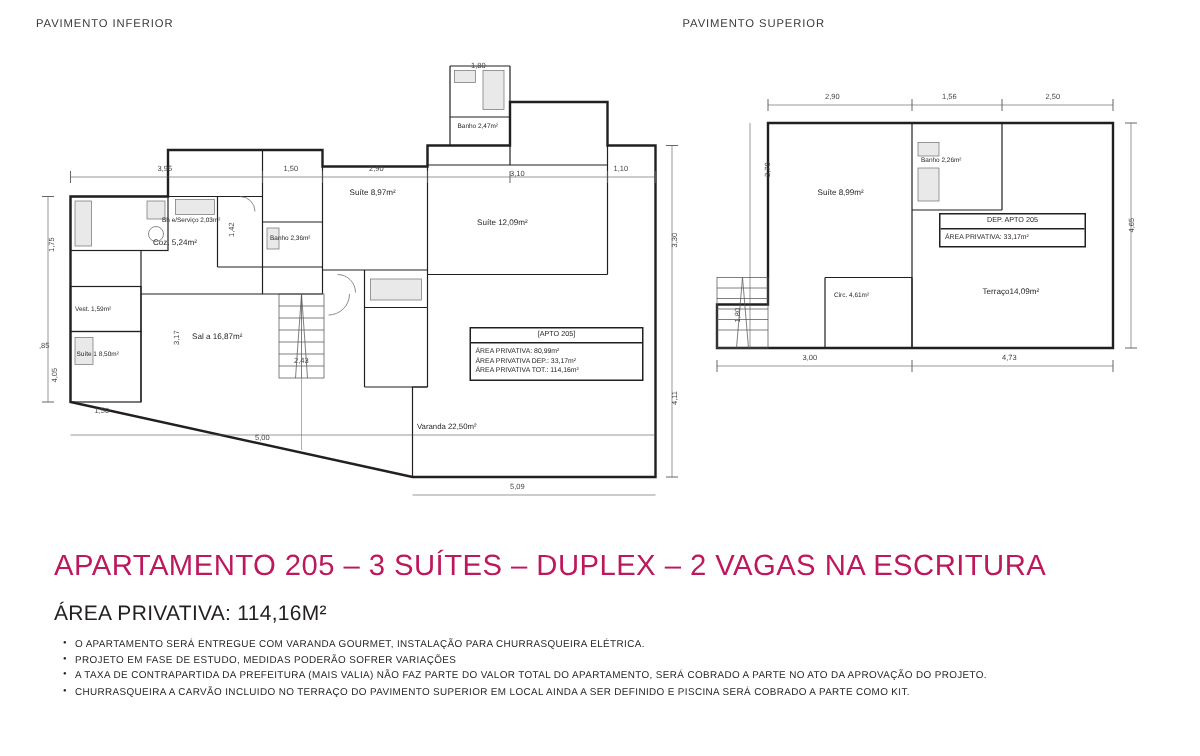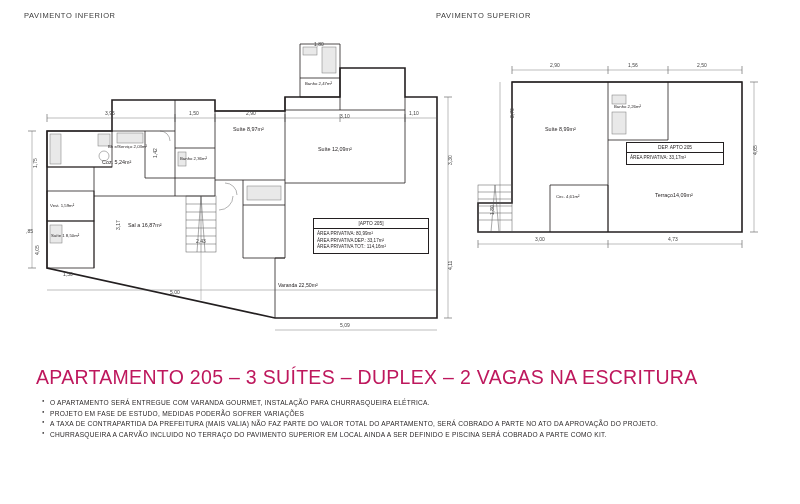--- a/index.html
+++ b/index.html
@@ -22,21 +22,21 @@
     width: 800px;
     height: 348px;
   }
   .floor-label {
     position: absolute;
     font-size: 7.5px;
     letter-spacing: 0.6px;
     color: #3a3a3a;
   }
   #lbl-inferior { left: 24px; top: 11px; }
-  #lbl-superior { left: 436px; top: 11px; }
+  #lbl-superior { left: 455px; top: 11px; }
 
   svg.plan {
     position: absolute;
     left: 0; top: 0;
     width: 800px;
     height: 348px;
   }
   .wall { fill: none; stroke: #231f20; stroke-width: 1.6; }
   .wall-thin { fill: none; stroke: #231f20; stroke-width: 0.8; }
   .dim { stroke: #555; stroke-width: 0.4; }
@@ -306,19 +306,20 @@
 
   <div class="legendbox" style="left:626px; top:142px; width:90px;">
     <div class="hdr">DEP. APTO 205</div>
     <div>ÁREA PRIVATIVA: 33,17m²</div>
   </div>
 
 </div>
 
 <div class="caption">
   <h1>APARTAMENTO 205 – 3 SUÍTES – DUPLEX – 2 VAGAS NA ESCRITURA</h1>
+  <h2>ÁREA PRIVATIVA: 114,16M²</h2>
   <ul class="notes">
     <li>O APARTAMENTO SERÁ ENTREGUE COM VARANDA GOURMET, INSTALAÇÃO PARA CHURRASQUEIRA ELÉTRICA.</li>
     <li>PROJETO EM FASE DE ESTUDO, MEDIDAS PODERÃO SOFRER VARIAÇÕES</li>
     <li>A TAXA DE CONTRAPARTIDA DA PREFEITURA (MAIS VALIA) NÃO FAZ PARTE DO VALOR TOTAL DO APARTAMENTO, SERÁ COBRADO A PARTE NO ATO DA APROVAÇÃO DO PROJETO.</li>
     <li>CHURRASQUEIRA A CARVÃO INCLUIDO NO TERRAÇO DO PAVIMENTO SUPERIOR EM LOCAL AINDA A SER DEFINIDO E PISCINA SERÁ COBRADO A PARTE COMO KIT.</li>
   </ul>
 </div>
 
 </body></html>

